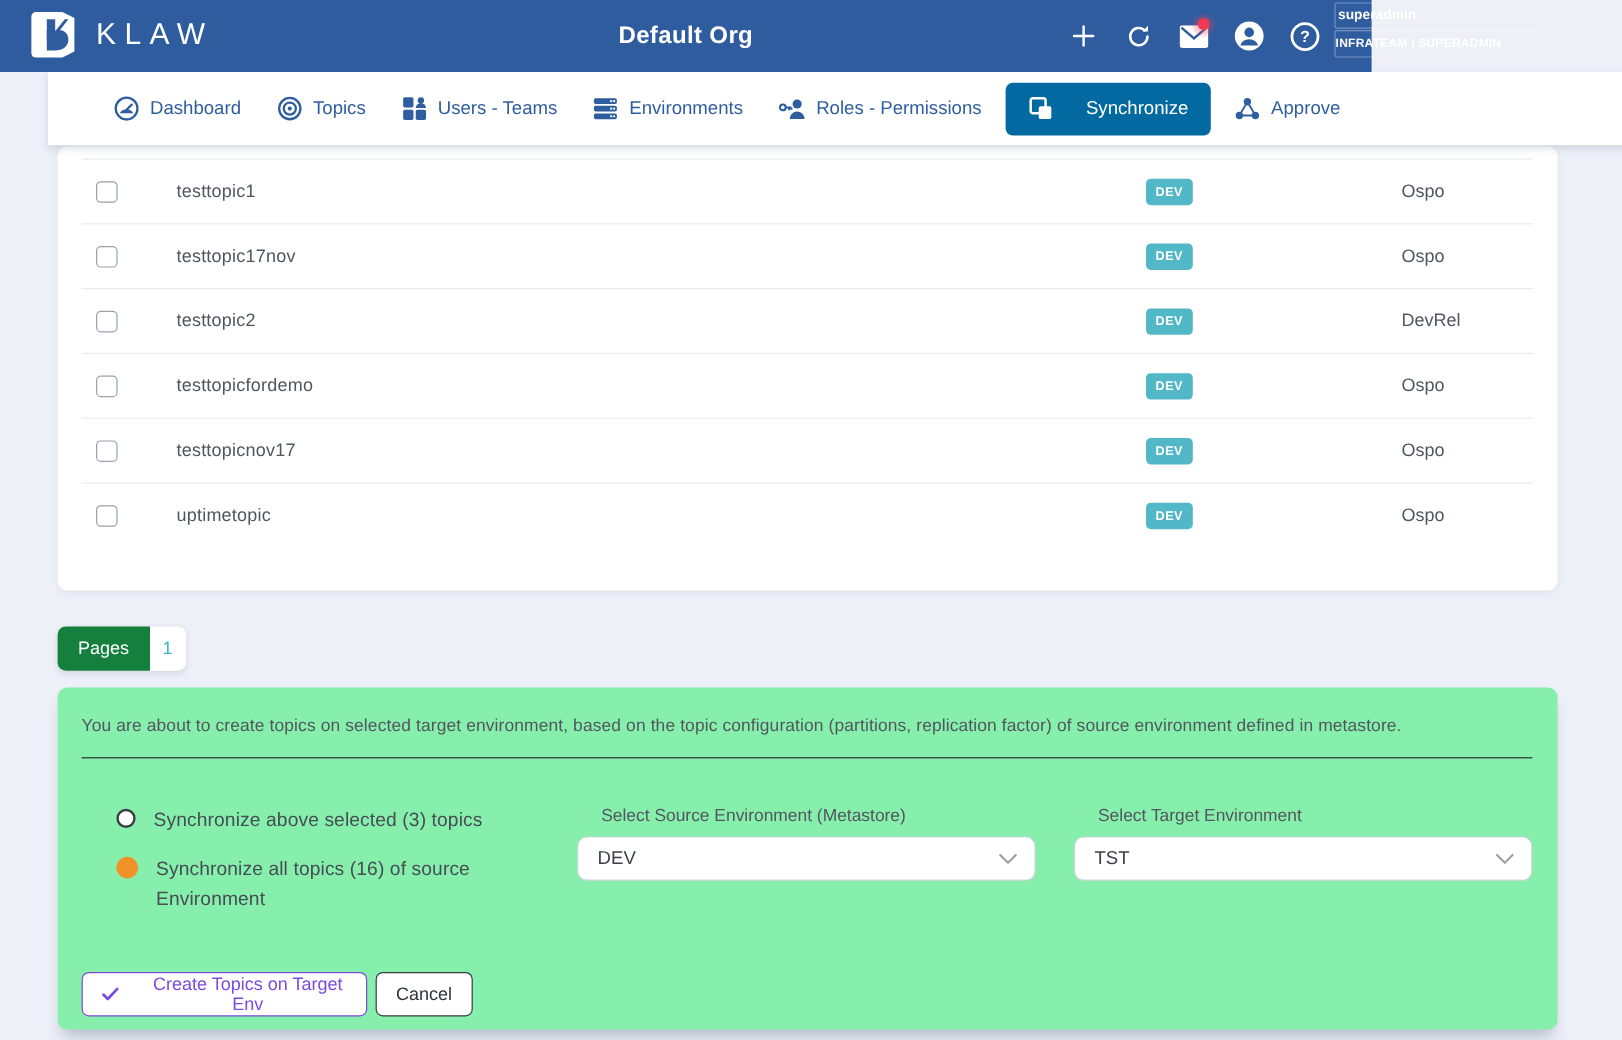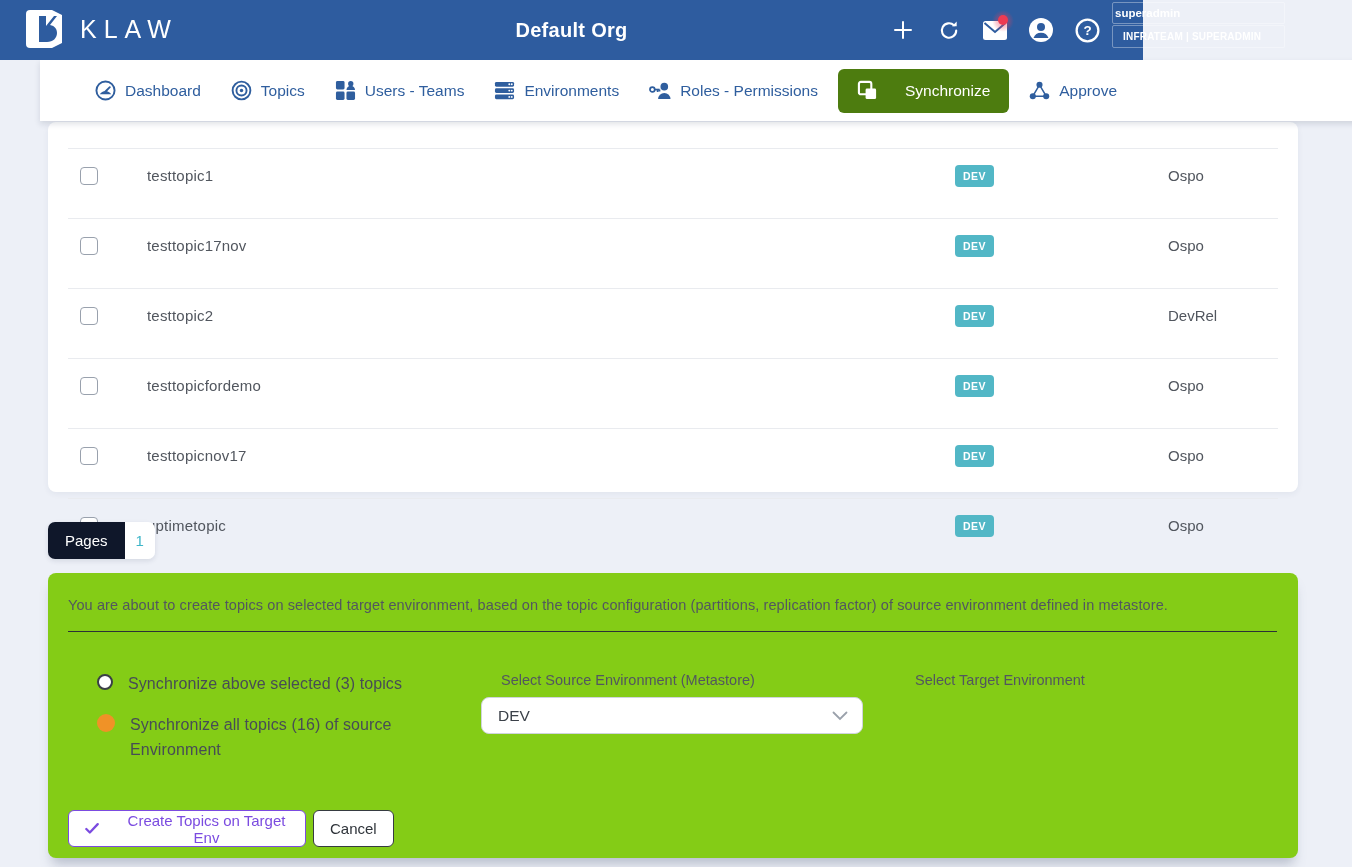--- a/index.html
+++ b/index.html
@@ -31,47 +31,47 @@
     position:absolute; right:-6px; top:-7px; width:22px; height:22px; border-radius:50%;
     background:radial-gradient(circle, rgba(236,64,90,.55) 0%, rgba(236,64,90,.25) 45%, rgba(236,64,90,0) 70%);
   }
   .mail-dot { position:absolute; right:0px; top:-2px; width:10px; height:10px; border-radius:50%; background:#ee3b52; }
   .user-box { position:absolute; left:1112px; top:2px; width:173px; }
   .user-box .row1, .user-box .row2 {
     border:1px solid rgba(255,255,255,.35); border-radius:2px;
     color:#fff; text-align:left; font-weight:700;
   }
   .user-box .row1 { font-size:11.5px; padding:4px 2px; margin-bottom:1px; }
-  .user-box .row2 { font-size:10px; padding:5px 10px; letter-spacing:.2px; }
+  .user-box .row2 { font-size:10px; padding:5px 0; letter-spacing:.2px; }
 
   
   .nav {
     position:absolute; top:60px; left:0; width:1352px; height:61px;
     background:#ffffff; z-index:25;
     box-shadow:0 3px 6px rgba(30,40,70,.14);
     display:flex; align-items:center; padding-left:40px;margin-left:40px;
   }
   .nav-item {
     display:flex; align-items:center; gap:9px;
     color:#2f5e9e; font-size:15.5px; font-weight:400;
     padding:0 15px; height:44px; cursor:pointer; white-space:nowrap;
     border-radius:6px;
   }
   .nav-item svg { flex:0 0 auto; }
-  .nav-item.active { background:#4d7c0f; color:#ffffff; padding:0 19px; margin:0 5px; font-weight:400;gap:27px; }
+  .nav-item.active { background:#0369a1; color:#ffffff; padding:0 19px; margin:0 5px; font-weight:400;gap:27px; }
 
   
   .table-card {
     position:absolute; left:48px; top:122px; width:1250px; height:370px;
     background:#fff; border-radius:8px;
     box-shadow:0 2px 6px rgba(40,50,80,.06);
   }
   .rows { padding-top:10px; }
   .trow {
-    position:relative; height:54px; margin:16px 20px;
+    position:relative; height:54px; margin:0 20px;
     border-top:1px solid #e9ebef;
     display:flex; align-items:center;
     cursor:default;
   }
   .cb {
     position:absolute; left:12px; top:18px;
     width:18px; height:18px;
     border:1.7px solid #99a1ad; border-radius:4px; background:#fff;
     cursor:pointer;
   }
@@ -85,34 +85,34 @@
   }
   .tteam { position:absolute; left:1100px; font-size:15px; color:#51565e; }
 
   
   .pages-group {
     position:absolute; left:48px; top:522px; height:37px;
     display:inline-flex; border-radius:7px;
     box-shadow:0 2px 5px rgba(40,50,80,.12);
   }
   .pages-label {
-    background:#0f172a; color:#fff; font-size:15px;
+    background:#15803d; color:#fff; font-size:15px;
     display:flex; align-items:center; padding:0 17px;
     border-radius:7px 0 0 7px; cursor:default;
   }
   .page-num {
     background:#fff; color:#3fb6c9; font-size:15px;
     display:flex; align-items:center; justify-content:center; min-width:30px; padding:0 4px;
     border-radius:0 7px 7px 0; cursor:pointer;
   }
 
   
   .sync-card {
     position:absolute; left:48px; top:573px; width:1250px; height:285px;
-    background:#84cc16; border-radius:8px;
+    background:#86efac; border-radius:8px;
     box-shadow:0 10px 12px -4px rgba(90,100,125,.35);
   }
   .sync-desc {
     position:absolute; left:20px; top:24px; right:20px;
     font-size:14.5px; color:#52575f; letter-spacing:.1px;
   }
   .sync-hr {
     position:absolute; left:20px; right:21px; top:58px;
     border-top:1.6px solid #2c3136;
   }
@@ -341,20 +341,26 @@
     <div class="select-box">
       <span>DEV</span>
       <svg class="chev" width="16" height="10" viewBox="0 0 16 10">
           <path d="M1.5 1.5 L8 8 L14.5 1.5" stroke="#9aa1ab" stroke-width="1.8" fill="none" stroke-linecap="round"></path>
         </svg>
     </div>
   </div>
 
   <div class="select-group sg2">
     <div class="select-label">Select Target Environment</div>
+    <div class="select-box">
+      <span>TST</span>
+      <svg class="chev" width="16" height="10" viewBox="0 0 16 10">
+          <path d="M1.5 1.5 L8 8 L14.5 1.5" stroke="#9aa1ab" stroke-width="1.8" fill="none" stroke-linecap="round"></path>
+        </svg>
+    </div>
   </div>
 
   <div class="btn-row">
     <button class="btn btn-create">
       <svg width="16" height="13" viewBox="0 0 16 13">
           <path d="M1.5 7 L5.5 11 L14.5 1.5" stroke="#7b4be0" stroke-width="2.6" fill="none" stroke-linecap="round" stroke-linejoin="round"></path>
         </svg>
       <span>Create Topics on Target Env</span>
     </button>
     <button class="btn btn-cancel">

